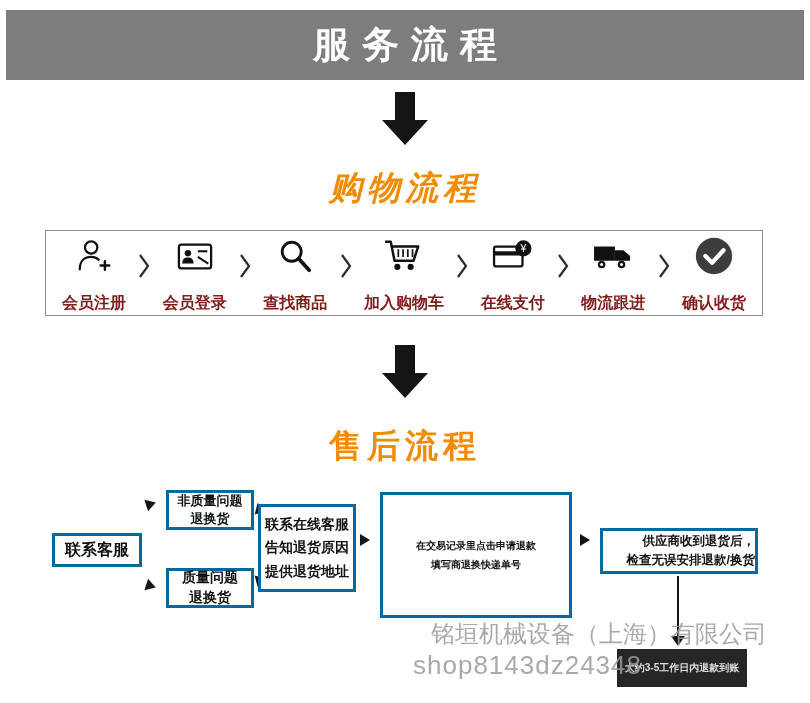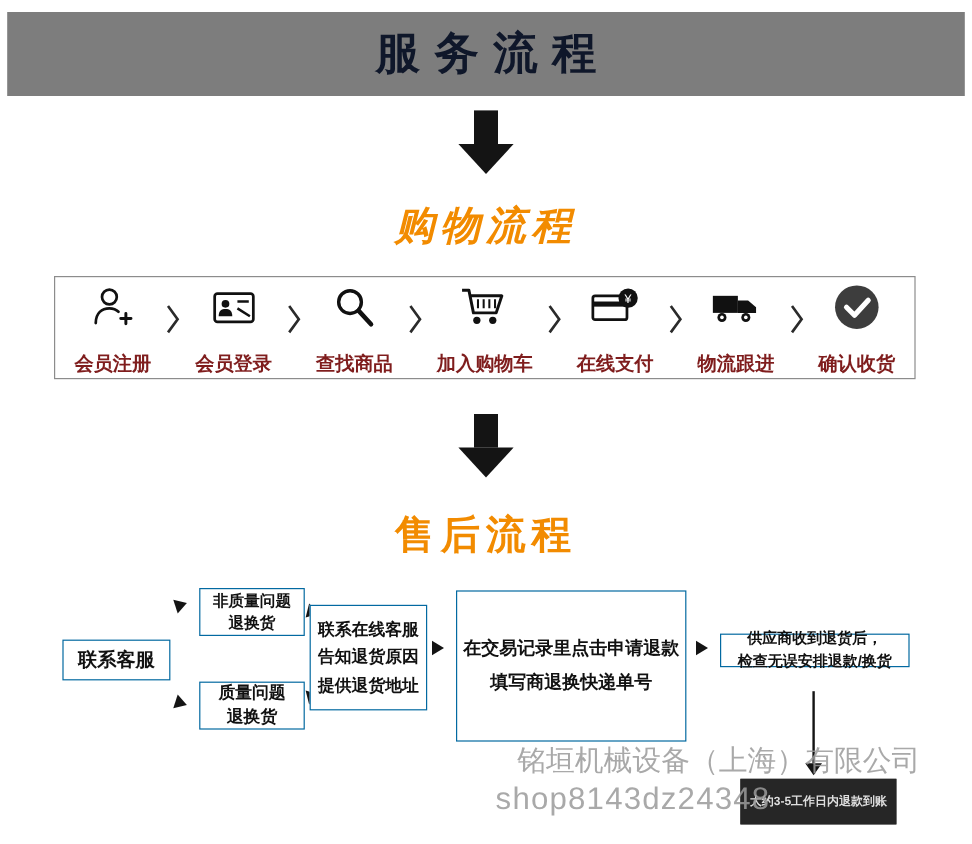--- a/index.html
+++ b/index.html
@@ -2,21 +2,21 @@
 <html><head>
 <meta charset="utf-8">
 <style>
   html,body{margin:0;padding:0;background:#fff;}
   .page{position:relative;width:810px;height:703px;background:#fff;overflow:hidden;margin:0 auto;
         font-family:"Liberation Sans","DejaVu Sans",sans-serif;color:#111;}
 
   
   .banner{position:absolute;left:6px;top:10px;width:798px;height:70px;background:#7d7d7d;
           display:flex;align-items:center;justify-content:center;}
-  .banner-title{color:#0f172a;font-size:37px;font-weight:bold;letter-spacing:12px;text-indent:12px;}
+  .banner-title{color:#ffffff;font-size:37px;font-weight:bold;letter-spacing:12px;text-indent:12px;}
 
   
   .down-arrow{position:absolute;left:50%;transform:translateX(-50%);}
   .down-arrow .stem{width:20px;height:28px;background:#141414;margin:0 auto;}
   .down-arrow .head{width:0;height:0;border-left:23px solid transparent;border-right:23px solid transparent;
                     border-top:25px solid #141414;}
   .arrow1{top:92px;}
   .arrow2{top:345px;}
 
   
@@ -27,29 +27,29 @@
 
   
   .steps-bar{position:absolute;left:45px;top:230px;width:718px;height:86px;border:1px solid #8c8c8c;
              display:flex;align-items:center;justify-content:space-between;padding:0 16px;box-sizing:border-box;}
   .step{display:flex;flex-direction:column;align-items:center;}
   .step .icon{height:46px;display:flex;align-items:center;justify-content:center;}
   .step-label{font-size:16px;font-weight:bold;color:#7f1d1d;margin-top:14px;white-space:nowrap;}
   .chev{display:flex;align-items:center;padding-bottom:14px;}
 
   
-  .fbox{position:absolute;border:1px solid #0369a1;background:#fff;color:#111;font-weight:bold;
+  .fbox{position:absolute;border:3px solid #0369a1;background:#fff;color:#111;font-weight:bold;
         display:flex;flex-direction:column;align-items:center;justify-content:center;text-align:center;
         box-sizing:border-box;z-index:1;}
   .box-contact{left:52px;top:533px;width:90px;height:34px;font-size:16px;}
   .box-nonq{left:166px;top:490px;width:88px;height:40px;font-size:13px;line-height:1.4;}
   .box-q{left:166px;top:568px;width:88px;height:40px;font-size:14px;line-height:1.4;}
   .box-online{left:258px;top:504px;width:98px;height:88px;font-size:14px;line-height:1.65;}
-  .box-apply{left:380px;top:492px;width:192px;height:126px;font-size:15px;line-height:1.9;}
-  .box-supplier{left:600px;top:528px;width:158px;height:28px;font-size:12.5px;line-height:1.55;}
+  .box-apply{left:380px;top:492px;width:192px;height:126px;font-size:10px;line-height:1.9;}
+  .box-supplier{left:600px;top:528px;width:158px;height:46px;font-size:12.5px;line-height:1.55;align-items:flex-end;}
   .box-refund{left:617px;top:649px;width:130px;height:38px;background:#262626;border:1px solid #262626;
               color:#dedede;font-size:10px;font-weight:bold;}
 
   
   .tri{position:absolute;width:0;height:0;border-top:6px solid transparent;border-bottom:6px solid transparent;
        border-left:10px solid #141414;z-index:1;}
   .t-a{left:146px;top:498px;transform:rotate(-18deg);}
   .t-b{left:146px;top:580px;transform:rotate(18deg);}
   .t-c{left:256px;top:504px;transform:rotate(14deg);}
   .t-d{left:256px;top:574px;transform:rotate(-14deg);}

